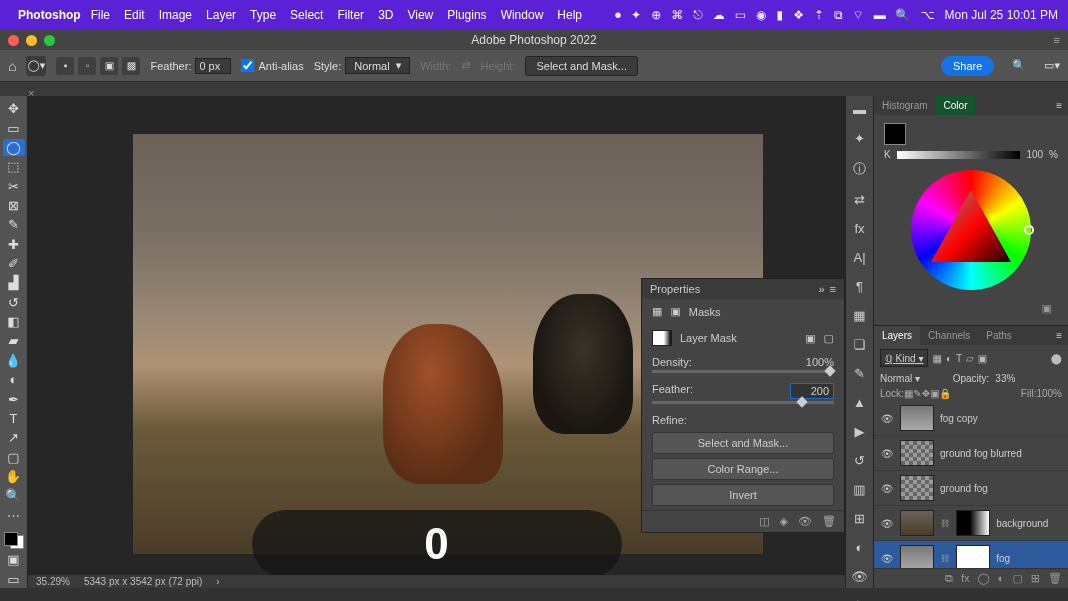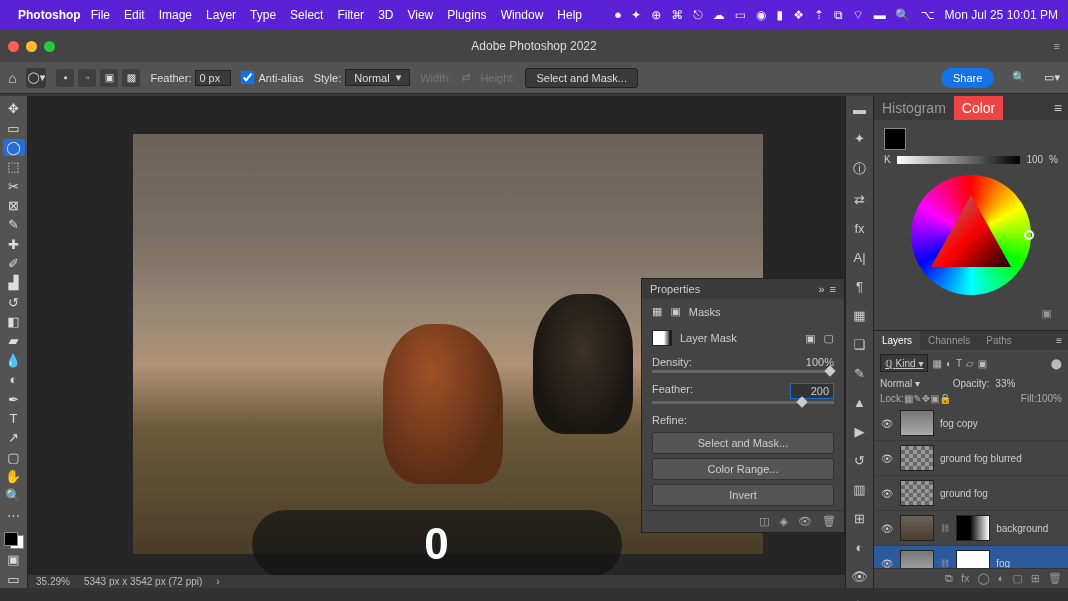--- a/index.html
+++ b/index.html
@@ -7,21 +7,21 @@
 
 
 .mac-menubar { height: 30px; background: #5b21d6; display: flex; align-items: center; padding: 0 10px; color: #fff; font-size: 12px; }
 .mac-menubar .apple { font-size: 14px; margin-right: 8px; }
 .mac-menubar .app-name { font-weight: 700; margin-right: 10px; }
 .mac-menubar .menu-item { margin-right: 14px; cursor: default; }
 .mac-menubar .spacer { flex: 1; }
 .mac-menubar .status-icon { margin-left: 10px; font-size: 12px; opacity: .95; }
 
 
-.title-bar { height: 32px; background: #444; display: flex; align-items: center; position: relative; }
+.title-bar { height: 20px; background: #444; display: flex; align-items: center; position: relative; }
 .traffic { display: flex; gap: 7px; margin-left: 8px; }
 .traffic span { width: 11px; height: 11px; border-radius: 50%; display: block; }
 .tl-close { background: #ff5f57; }
 .tl-min { background: #febc2e; }
 .tl-max { background: #28c840; }
 .title-bar .title { position: absolute; left: 50%; transform: translateX(-50%); color: #ddd; font-size: 12px; }
 .ham { margin-left: auto; margin-right: 8px; color: #aaa; }
 
 
 .options-bar { height: 32px; background: #535353; border-bottom: 1px solid #2a2a2a; display: flex; align-items: center; padding: 0 8px; gap: 10px; font-size: 11px; color: #ddd; }
@@ -72,23 +72,23 @@
 .prop-panel .btn { display: block; margin: 4px 10px; background: #555; border: 1px solid #333; text-align: center; padding: 4px; border-radius: 2px; }
 .prop-panel .feather-box { background: #333; border: 1px solid #1a6dd0; padding: 1px 4px; width: 44px; text-align: right; }
 .prop-panel .footer { border-top: 1px solid #333; padding: 4px 8px; display: flex; justify-content: flex-end; gap: 10px; color: #aaa; }
 
 
 .right-col { position: absolute; right: 0; top: 0; bottom: 0; width: 223px; display: flex; }
 .right-strip { width: 28px; background: #474747; border-left: 1px solid #222; display: flex; flex-direction: column; align-items: center; padding-top: 6px; gap: 14px; }
 .right-strip .ic { font-size: 13px; color: #ccc; cursor: pointer; }
 .right-panels { flex: 1; background: #444; border-left: 1px solid #222; display: flex; flex-direction: column; }
 
-.panel-tabs { display: flex; background: #3a3a3a; font-size: 14px; }
+.panel-tabs { display: flex; background: #3a3a3a; font-size: 10px; }
 .panel-tabs .tab { padding: 4px 8px; color: #999; cursor: pointer; }
-.panel-tabs .tab.active { color: #fff; background: #ef4444; }
+.panel-tabs .tab.active { color: #fff; background: #14532d; }
 
 .color-panel { padding: 8px 10px; border-bottom: 1px solid #222; }
 .color-swatch-big { width: 22px; height: 22px; background: #000; border: 1px solid #888; position: relative; }
 .color-swatch-big::after { content: ''; position: absolute; width: 22px; height: 22px; background: #fff; border: 1px solid #888; top: 6px; left: 6px; z-index: -1; }
 .k-row { display: flex; align-items: center; gap: 6px; margin-top: 4px; font-size: 10px; }
 .k-row .track { flex: 1; height: 8px; background: linear-gradient(to right, #fff, #000); }
 .color-wheel { width: 120px; height: 120px; margin: 10px auto; border-radius: 50%; background: conic-gradient(red, yellow, lime, cyan, blue, magenta, red); position: relative; }
 .color-wheel::after { content: ''; position: absolute; inset: 20px; background: linear-gradient(135deg, #888, #f00, #000); clip-path: polygon(50% 0, 100% 90%, 0 90%); }
 .color-wheel .ring { position: absolute; width: 10px; height: 10px; border: 2px solid #fff; border-radius: 50%; right: -3px; top: 55px; }
 .panel-footer-ic { text-align: right; padding: 2px 6px; color: #999; }

